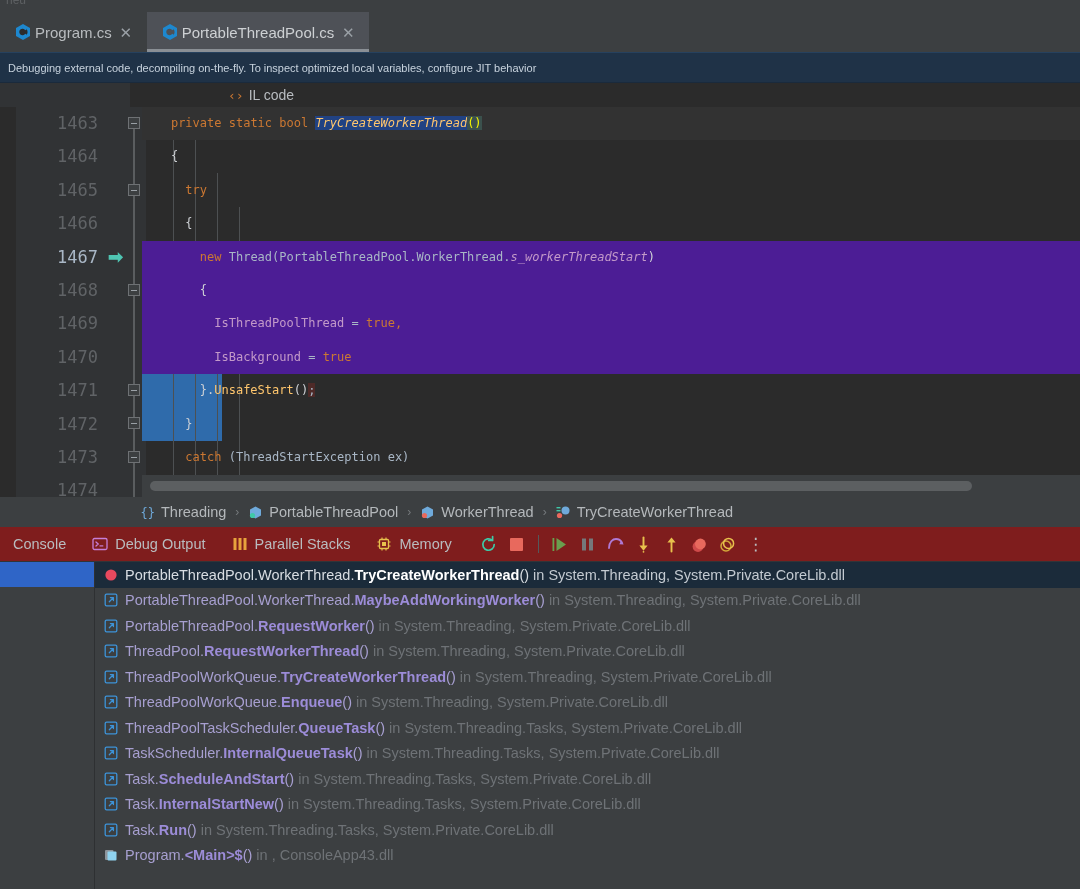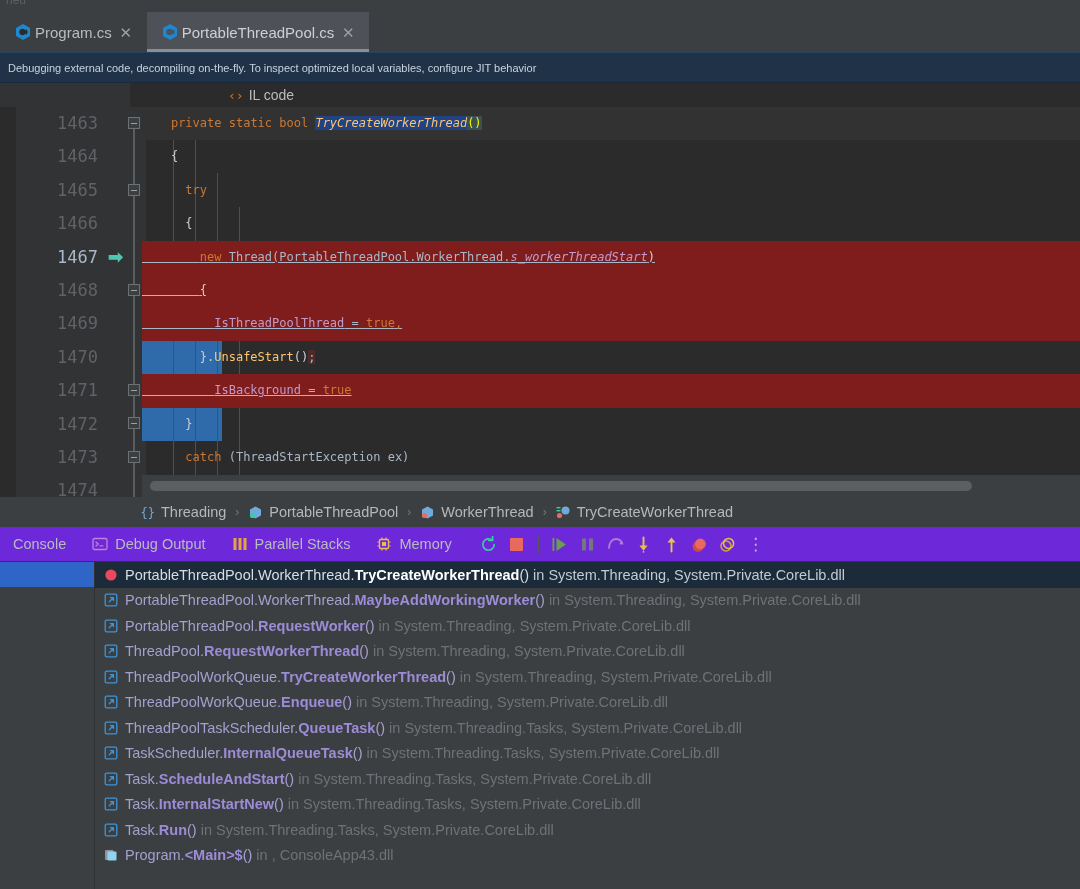--- a/index.html
+++ b/index.html
@@ -110,21 +110,21 @@
   }
 
   .code-area {
     position: absolute; left: 142px; top: 0; width: 938px; height: 390px;
   }
   .cline {
     position: relative; height: 33.4px; line-height: 33.4px;
     font-family: "DejaVu Sans Mono", monospace; font-size: 12px;
     white-space: pre; color: #a9b7c6;
   }
-  .cline.selbg { background: #7f1d1d; text-decoration: underline; }
+  .cline.selbg { background: #4c1d95; }
   .cline.curline { background: #323232; }
 
   
   .selband {
     position: absolute; left: 142px; width: 80px; background: #2f6bab;
   }
   .indent-guide {
     position: absolute; width: 1px; background: #4d5052;
   }
 
@@ -155,21 +155,21 @@
     padding-left: 140px; gap: 7px;
     font-size: 14.5px; color: #b4b8bb;
   }
   .bc-item { display: flex; align-items: center; gap: 6px; }
   .bc-sep { color: #75797c; font-size: 12px; margin: 0 2px; }
   .bc-ic { width: 15px; height: 15px; display: block; }
 
   
   .debugbar {
     position: absolute; top: 527px; left: 0; width: 1080px; height: 35px;
-    background: #6d28d9; display: flex; align-items: center;
+    background: #7f1d1d; display: flex; align-items: center;
     border-bottom: 1px solid #323438;
   }
   .dtab {
     display: flex; align-items: center; gap: 7px;
     height: 35px; padding: 0 13px; font-size: 14.5px; color: #b9bcbf;
   }
   .dtab .ic { width: 16px; height: 16px; display: block; }
   .dsep { width: 1px; height: 18px; background: #55585b; margin: 0 7px; }
   .dbtn {
     width: 28px; height: 28px; display: flex; align-items: center; justify-content: center;
@@ -301,23 +301,23 @@
         <div class="cline"><span>      </span><span class="kw">try</span></div>
 
         <div class="cline"><span>      </span><span class="white">{</span></div>
 
         <div class="cline selbg"><span>        </span><span class="kw">new </span><span class="txt">Thread(PortableThreadPool.WorkerThread.</span><span class="field-i">s_workerThreadStart</span><span class="white">)</span></div>
 
         <div class="cline selbg"><span>        </span><span class="white">{</span></div>
 
         <div class="cline selbg"><span>          </span><span class="field">IsThreadPoolThread</span><span class="txt"> = </span><span class="kw">true</span><span class="kw">,</span></div>
 
+        <div class="cline selbg"><span>          </span><span class="field">IsBackground</span><span class="txt"> = </span><span class="kw">true</span></div>
+
         <div class="cline"><span class="selbg" style="display:inline-block">        <span class="white">}.</span><span class="mname">UnsafeStart</span><span class="white">()</span></span><span class="semi-err">;</span></div>
-
-        <div class="cline selbg"><span>          </span><span class="field">IsBackground</span><span class="txt"> = </span><span class="kw">true</span></div>
 
         <div class="cline"><span>      </span><span class="white">}</span></div>
 
         <div class="cline"><span>      </span><span class="kw">catch </span><span class="txt">(ThreadStartException ex)</span></div>
 
         <div class="cline"></div>
       </div>
 
       <div class="hscroll-track">
         <div class="hscroll-thumb"></div>

